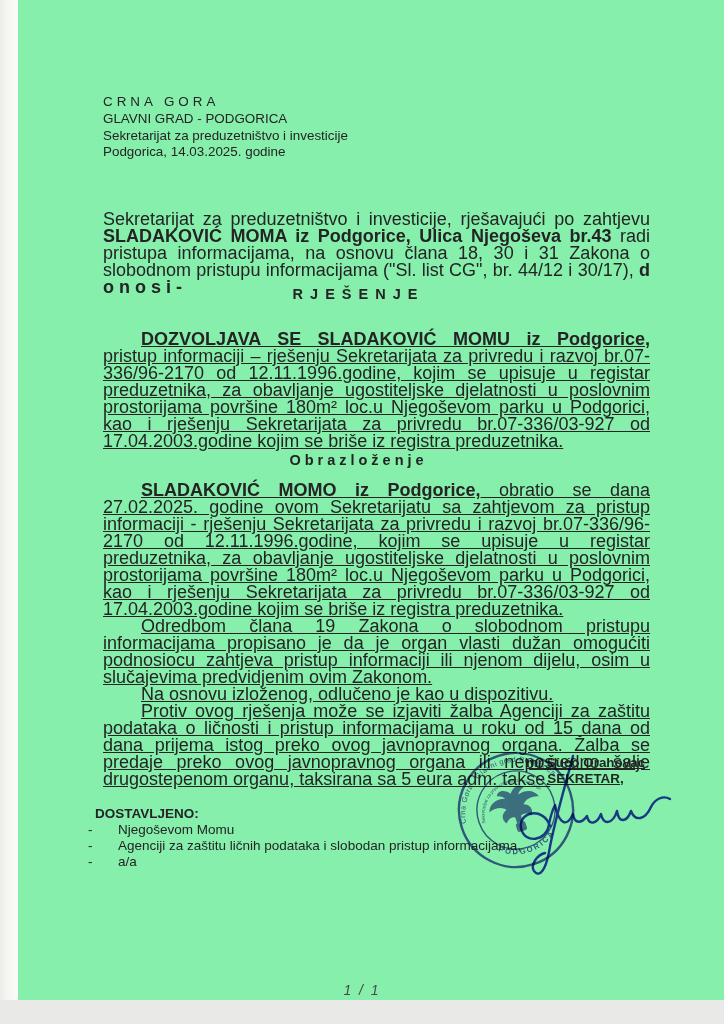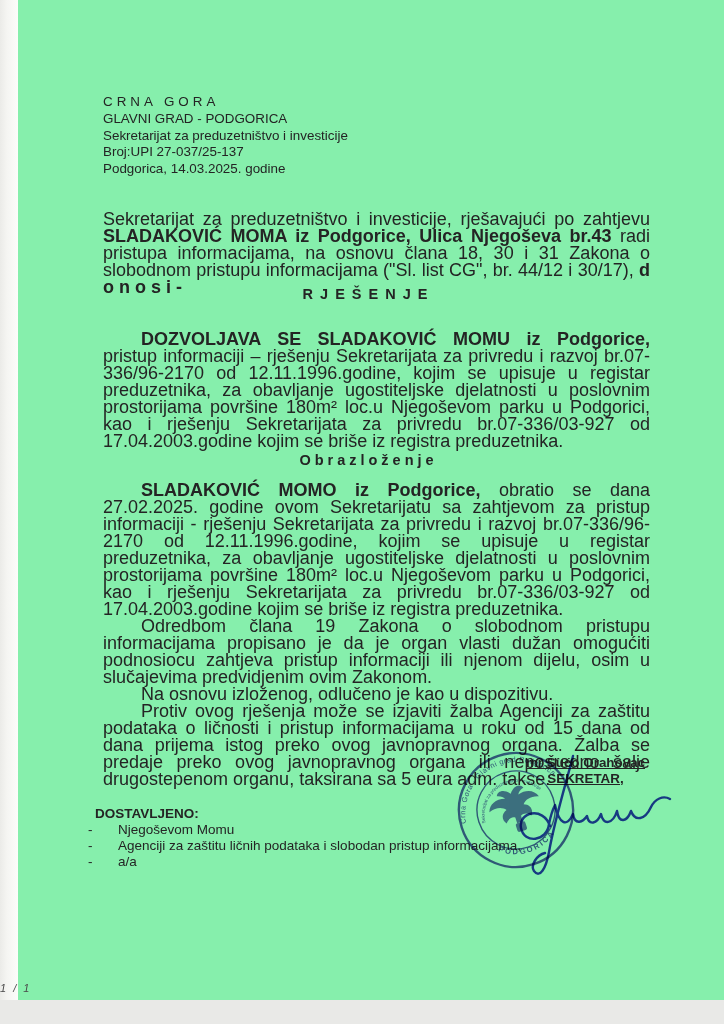--- a/index.html
+++ b/index.html
@@ -10,24 +10,24 @@
   }
   .scan-edge {
     position:absolute; left:0; top:0; bottom:0; width:18px;
     background:linear-gradient(90deg,#ebebe8 0,#f5f5f2 7px,#fcfcfa 18px);
     pointer-events:none;
   }
   .header { position:absolute; left:103px; top:94px; font-size:13.4px; line-height:16.8px; }
   .header .l1 { letter-spacing:4px; }
   .block { position:absolute; left:103px; width:547px; }
   .block p { margin:0; text-align:justify; font-size:18px; line-height:17px; }
-  .indent { text-indent:38px; }
+  .indent { text-indent:38px;text-decoration:underline; }
   .b { font-weight:bold; }
   .heading {
-    position:absolute; left:95px; width:547px; text-align:center;
+    position:absolute; left:85px; width:547px; text-align:center;
     font-weight:bold; font-size:14.5px;
   }
   .doc-title { letter-spacing:7px; }
   .expl-title { letter-spacing:4px; }
   .sig-name {
     position:absolute; left:498px; top:755px; width:175px; text-align:center;
     font-weight:bold; font-size:13.4px; line-height:16px; z-index:1;text-decoration:underline;
   }
   .stamp-svg {
     position:absolute; left:441px; top:735px; width:150px; height:150px;
@@ -35,35 +35,34 @@
   }
   .sig-svg {
     position:absolute; left:455px; top:748px; width:250px; height:135px;
     mix-blend-mode:multiply; z-index:3; pointer-events:none;
   }
   .delivery { position:absolute; left:88px; top:806px; width:490px; font-size:13.5px; line-height:16px; }
   .delivery .label { font-weight:bold; margin-left:7px; }
   .delivery .item { display:flex; }
   .delivery .dash { width:30px; flex:0 0 30px; }
   .footer {
-    position:absolute; left:0; top:982px; width:724px; text-align:left;
-    font-size:11px; font-style:italic; letter-spacing:2px; color:#4a4a4a;
+    position:absolute; left:0; top:982px; width:724px; text-align:center;
+    font-size:14px; font-style:italic; letter-spacing:2px; color:#4a4a4a;
   }
 </style>
 </head>
 <body>
 
 <div class="page">
   <div class="scan-edge"></div>
 
   <div class="header">
     <div class="l1">CRNA GORA</div>
     <div>GLAVNI GRAD - PODGORICA</div>
     <div>Sekretarijat za preduzetništvo i investicije</div>
-    <div>Broj:UPI 27-037/25-137</div>
     <div>Podgorica, 14.03.2025. godine</div>
   </div>
 
   <div class="block" style="top:211px">
     <p><span>Sekretarijat za preduzetništvo i investicije, rješavajući po zahtjevu </span><span class="b">SLADAKOVIĆ MOMA iz Podgorice, Ulica Njegoševa br.43</span><span>  radi pristupa informacijama, na osnovu člana 18, 30 i 31 Zakona o slobodnom pristupu informacijama ("Sl. list CG", br. 44/12 i 30/17), </span><span class="b">d o n o s i -</span></p>
   </div>
 
   <div class="heading doc-title" style="top:286px">RJEŠENJE</div>
 
   <div class="block" style="top:331px">

